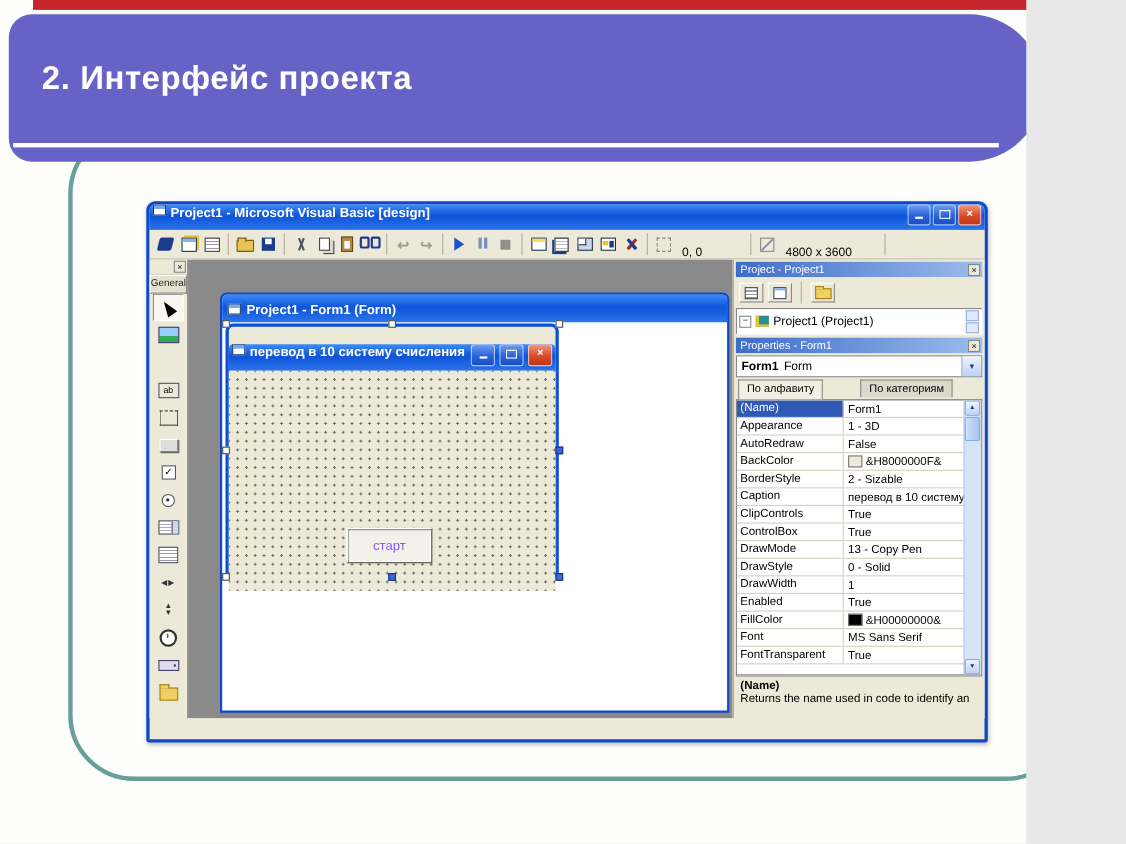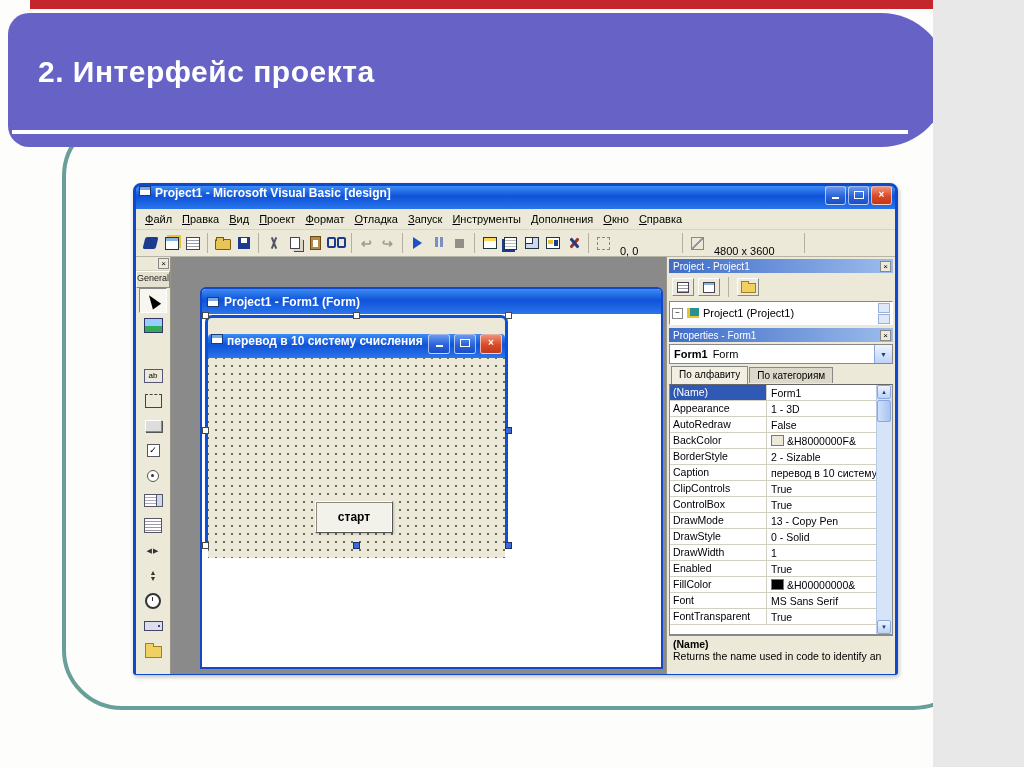--- a/index.html
+++ b/index.html
@@ -127,21 +127,21 @@
            background:linear-gradient(180deg,#3c8cf4,#0f53d8 45%,#2a75ec);
            border-radius:4px 4px 0 0;color:#fff;font-weight:bold;font-size:12px;margin-top:16px;}
   .formbar .fttl{flex:1;white-space:nowrap;overflow:hidden;}
   .formbar .wbtn{width:20px;height:18px;}
   .formbody{position:relative;height:200px;background-color:#ece9d8;
             background-image:radial-gradient(circle,#6a6a58 1px,transparent 1.2px);
             background-size:8px 8px;background-position:4px 4px;}
   .startbtn{position:absolute;left:107px;top:143px;width:76px;height:30px;background:#f2f1ea;
             border:1px solid #555;border-top-color:#fff;border-left-color:#fff;
             box-shadow:1px 1px 0 #8a887c inset,-1px -1px 0 #fff inset, 1px 1px 2px rgba(0,0,0,.2);
-            font-size:12px;color:#000000;display:flex;align-items:center;justify-content:center;font-weight:bold;}
+            font-size:12px;color:#8b5cf6;display:flex;align-items:center;justify-content:center;}
   .handle{position:absolute;width:7px;height:7px;z-index:3;box-sizing:border-box;}
   .handle.h-white{background:#fff;border:1px solid #4a4a4a;}
   .handle.h-blue{background:#3b6ad8;border:1px solid #16307e;}
   
   .panels{position:absolute;right:0;top:0;width:229px;height:100%;background:#ece9d8;
           border-left:1px solid #9a968a;box-sizing:border-box;padding:2px 2px 0 2px;
           display:flex;flex-direction:column;}
   .ptitle{height:14px;display:flex;align-items:center;padding:0 2px 0 4px;
           background:linear-gradient(90deg,#3e6cc8,#9cbcec);color:#fff;font-size:10px;}
   .ptitle .pt{flex:1;white-space:nowrap;overflow:hidden;}
@@ -163,21 +163,21 @@
   .treescroll{display:flex;flex-direction:column;gap:1px;flex:none;}
   .tss{width:10px;height:8px;background:#dfe8f6;border:1px solid #9ab0d8;}
   .spacer3{height:3px;}
   .combo{height:20px;margin-top:2px;background:#fff;border:1px solid #888;display:flex;align-items:center;
          padding-left:4px;font-size:11px;box-sizing:border-box;}
   .combo .on{font-weight:bold;margin-right:5px;}
   .combo .flex{flex:1;}
   .combo-arrow{width:17px;height:100%;background:linear-gradient(180deg,#eef4fe,#bcd2f4);
                border-left:1px solid #89a8e0;display:flex;align-items:center;justify-content:center;
                font-size:7px;color:#1a3a8e;}
-  .tabs{height:18px;display:flex;align-items:center;padding-left:2px;margin-top:2px;}
+  .tabs{height:18px;display:flex;align-items:flex-start;padding-left:2px;margin-top:2px;gap:33px;}
   .tab{font-size:10px;padding:2px 7px;border:1px solid #888;border-bottom:none;color:#000;white-space:nowrap;}
   .tab.active{background:#f2efe2;height:13px;z-index:2;position:relative;}
   .tab.inactive{background:#ddd9ca;height:11px;margin-left:1px;}
   .pgrid{flex:1;background:#fff;border:1px solid #888;border-top-color:#666;overflow:hidden;position:relative;}
   .prow{display:flex;height:15px;border-bottom:1px solid #d4d0c0;font-size:10.5px;line-height:14px;}
   .pname{width:93px;flex:none;border-right:1px solid #d4d0c0;padding-left:3px;white-space:nowrap;overflow:hidden;color:#000;}
   .prow.sel .pname{background:#3059b5;color:#fff;}
   .pval{flex:1;padding-left:4px;white-space:nowrap;overflow:hidden;display:flex;align-items:center;gap:3px;color:#000;}
   .swatch{width:11px;height:9px;border:1px solid #777;flex:none;}
   .gscroll{position:absolute;right:0;top:0;width:15px;height:100%;background:#d6e4f8;border-left:1px solid #b8c8e8;}
@@ -210,33 +210,20 @@
         <span class="wbtn">
             <span class="ming"></span>
           </span>
         <span class="wbtn">
             <span class="maxg"></span>
           </span>
         <span class="wbtn close">×</span>
       </span>
     </div>
 
-    <div class="menubar" id="menubar">
-        <span class="menu-item">Файл</span>
-        <span class="menu-item">Правка</span>
-        <span class="menu-item">Вид</span>
-        <span class="menu-item">Проект</span>
-        <span class="menu-item">Формат</span>
-        <span class="menu-item">Отладка</span>
-        <span class="menu-item">Запуск</span>
-        <span class="menu-item">Инструменты</span>
-        <span class="menu-item">Дополнения</span>
-        <span class="menu-item">Окно</span>
-        <span class="menu-item">Справка</span>
-      </div>
 
     <div class="toolbar" id="vbtoolbar">
         <span class="tgroup">
           <span class="tbi">
             <span class="i-project-add"></span>
           </span>
           <span class="tbi">
             <span class="i-form-add"></span>
           </span>
           <span class="tbi">

